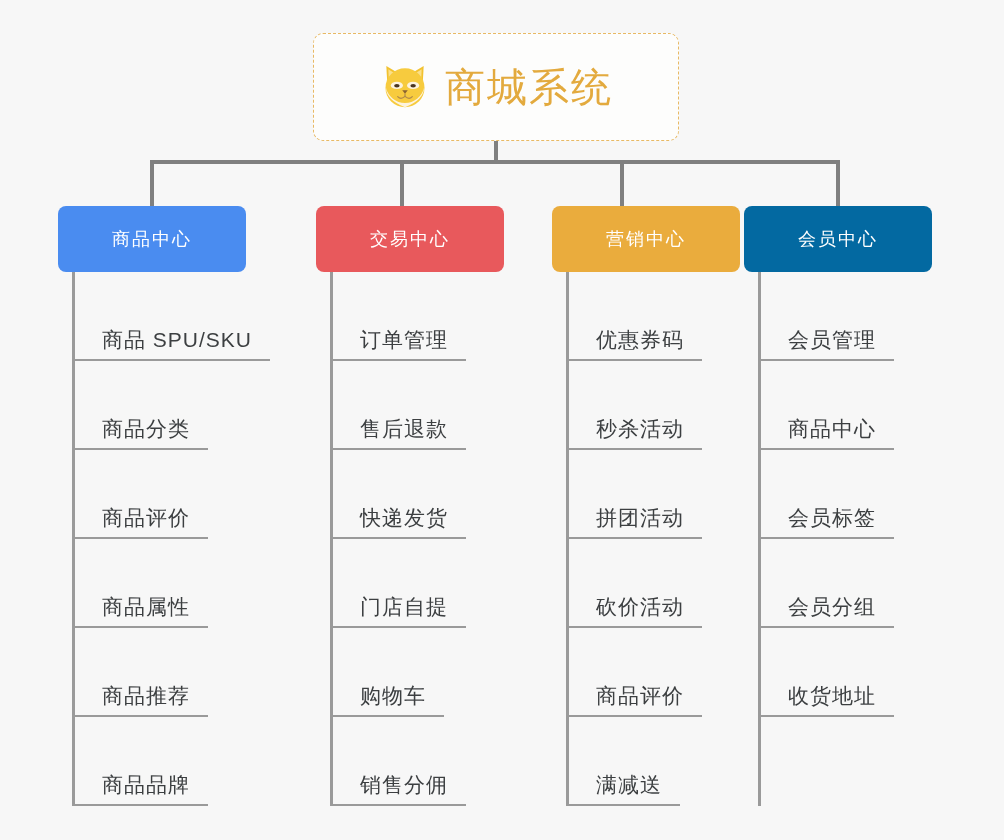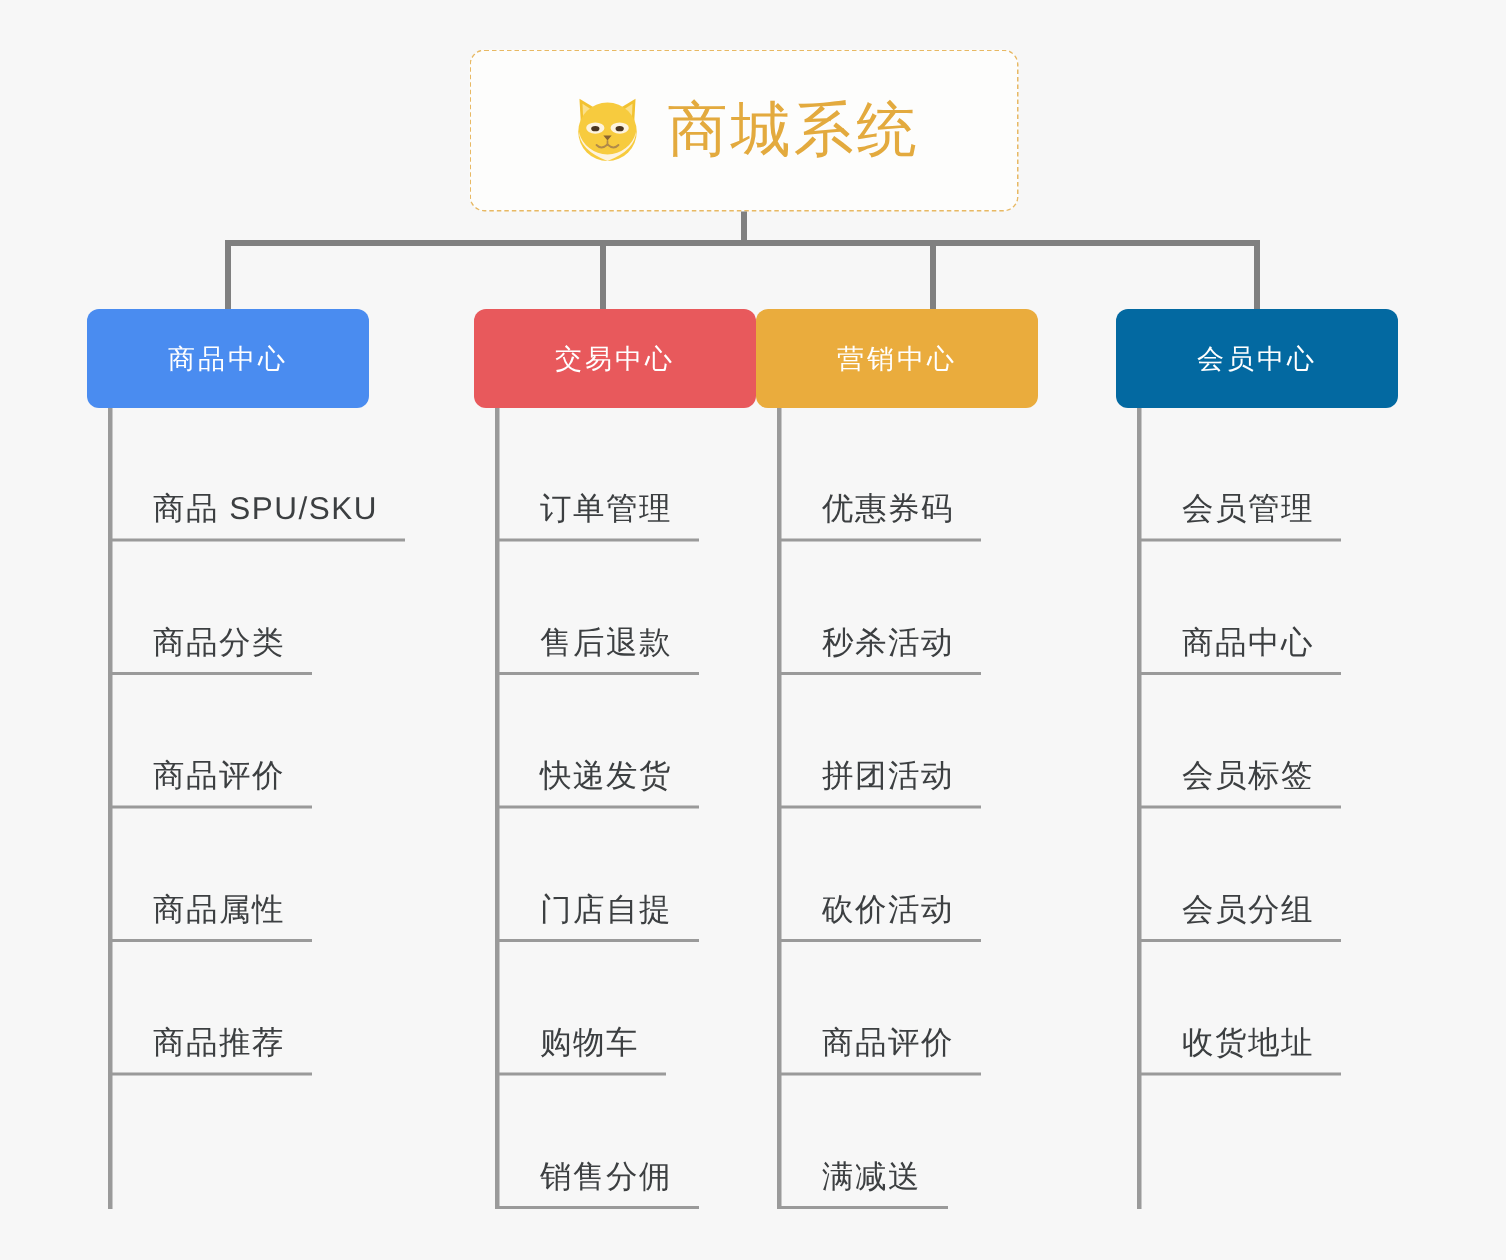--- a/index.html
+++ b/index.html
@@ -180,20 +180,23 @@
         </div>
       <div class="leaf-item">
           <span class="leaf-label">商品评价</span>
         </div>
       <div class="leaf-item">
           <span class="leaf-label">商品属性</span>
         </div>
       <div class="leaf-item">
           <span class="leaf-label">商品推荐</span>
         </div>
+      <div class="leaf-item">
+          <span class="leaf-label">商品品牌</span>
+        </div>
     </div>
   </div>
 
   <div class="branch" style="left:316px">
     <div class="branch-header" style="background:#e8595c">
       <span>交易中心</span>
     </div>
     <div class="leaf-list">
       <div class="leaf-spine" style="height:534px"></div>
       <div class="leaf-item">
@@ -210,21 +213,21 @@
         </div>
       <div class="leaf-item">
           <span class="leaf-label">购物车</span>
         </div>
       <div class="leaf-item">
           <span class="leaf-label">销售分佣</span>
         </div>
     </div>
   </div>
 
-  <div class="branch" style="left:504px">
+  <div class="branch" style="left:552px">
     <div class="branch-header" style="background:#eaac3d">
       <span>营销中心</span>
     </div>
     <div class="leaf-list">
       <div class="leaf-spine" style="height:534px"></div>
       <div class="leaf-item">
           <span class="leaf-label">优惠券码</span>
         </div>
       <div class="leaf-item">
           <span class="leaf-label">秒杀活动</span>

